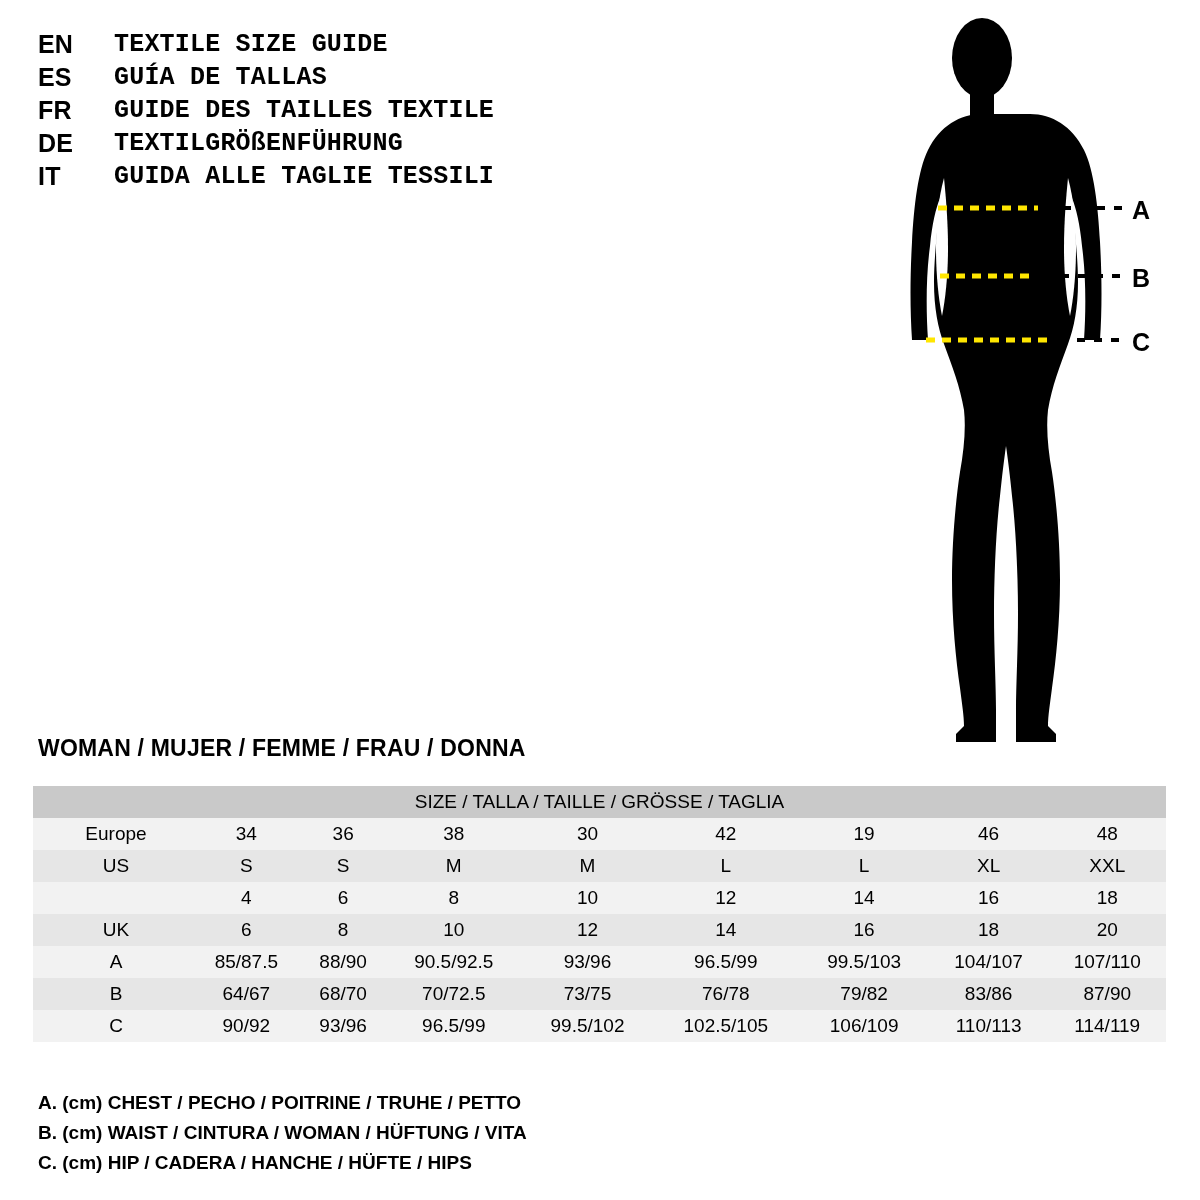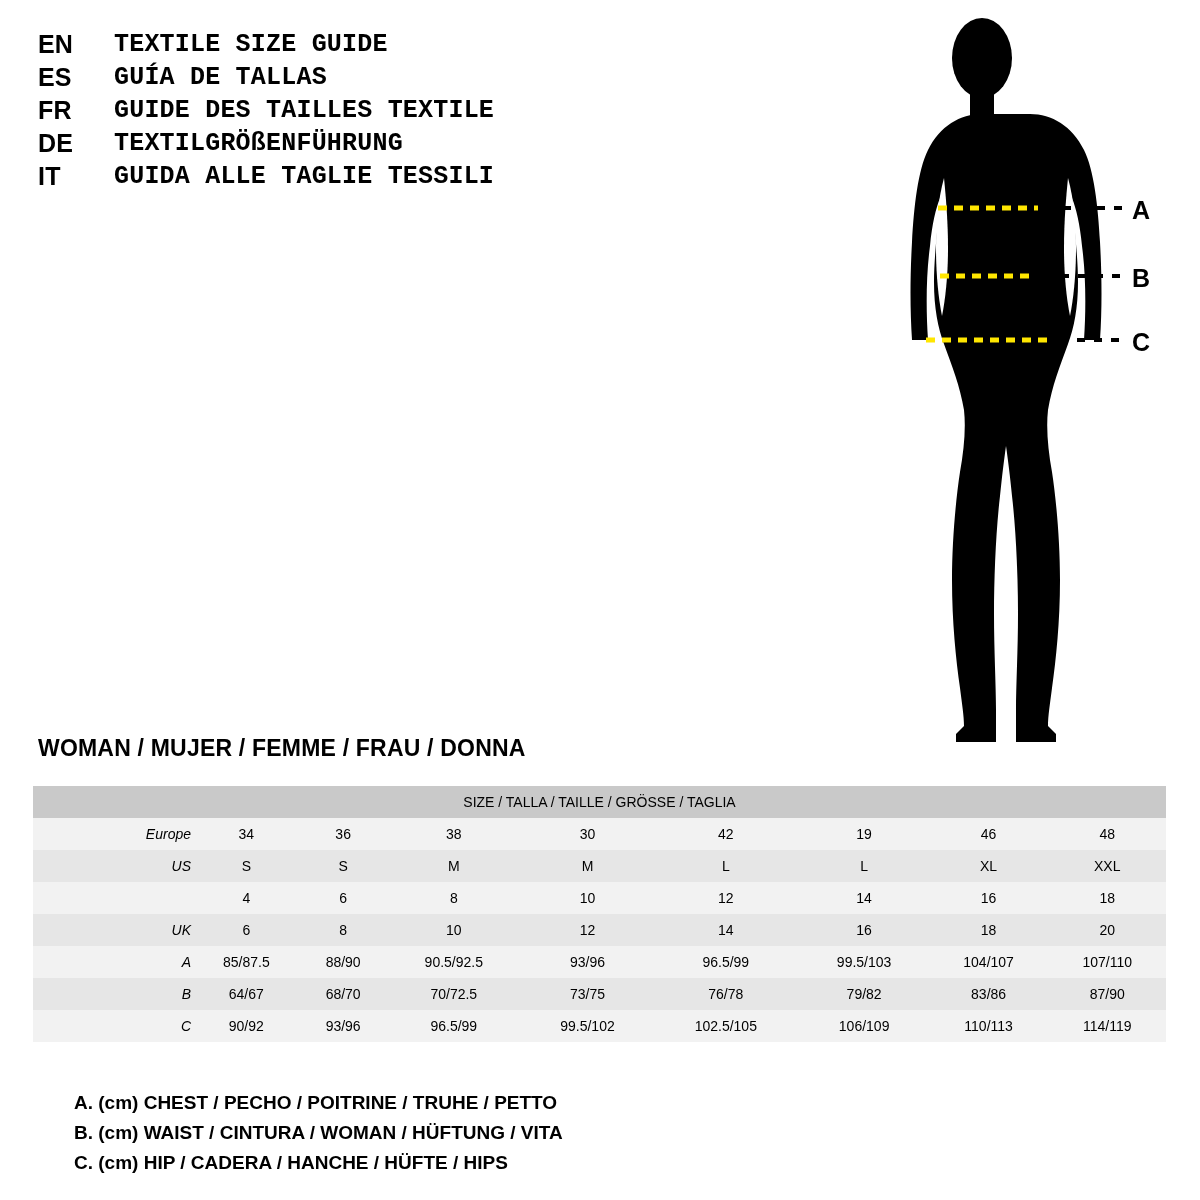--- a/index.html
+++ b/index.html
@@ -71,34 +71,33 @@
     letter-spacing: 0.2px;
   }
 
   
   #size-table {
     position: absolute;
     left: 33px;
     top: 786px;
     width: 1133px;
     border-collapse: collapse;
-    font-size: 14px;
+    font-size: 19px;
   }
   #size-table td, #size-table th {
     padding: 0;
     height: 32px;
     font-weight: normal;
     text-align: center;
     vertical-align: middle;
   }
   #size-table .row-head {
-    text-align: right;
+    text-align: center;
     padding-left: 8px;
     width: 150px;
-    font-style: italic;
   }
   .header-row td {
     background: #c9c9c9;
     text-align: left;
     padding-left: 8px;
     font-weight: bold;
     height: 31px;
   }
   .row-light { background: #f2f2f2; }
   .row-mid   { background: #e6e6e6; margin-top: 45px; }
@@ -108,21 +107,20 @@
     position: absolute;
     left: 38px;
     top: 1088px;
     font-size: 19px;
     font-weight: bold;
   }
   .footnote {
     height: 30px;
     line-height: 30px;
     white-space: nowrap;
-    margin-left: 36px;
   }
 </style>
 </head>
 <body>
 
 <div id="title-block">
   <div class="title-row">
     <span class="title-lang">EN</span>
     <span class="title-text">TEXTILE SIZE GUIDE</span>
   </div>

